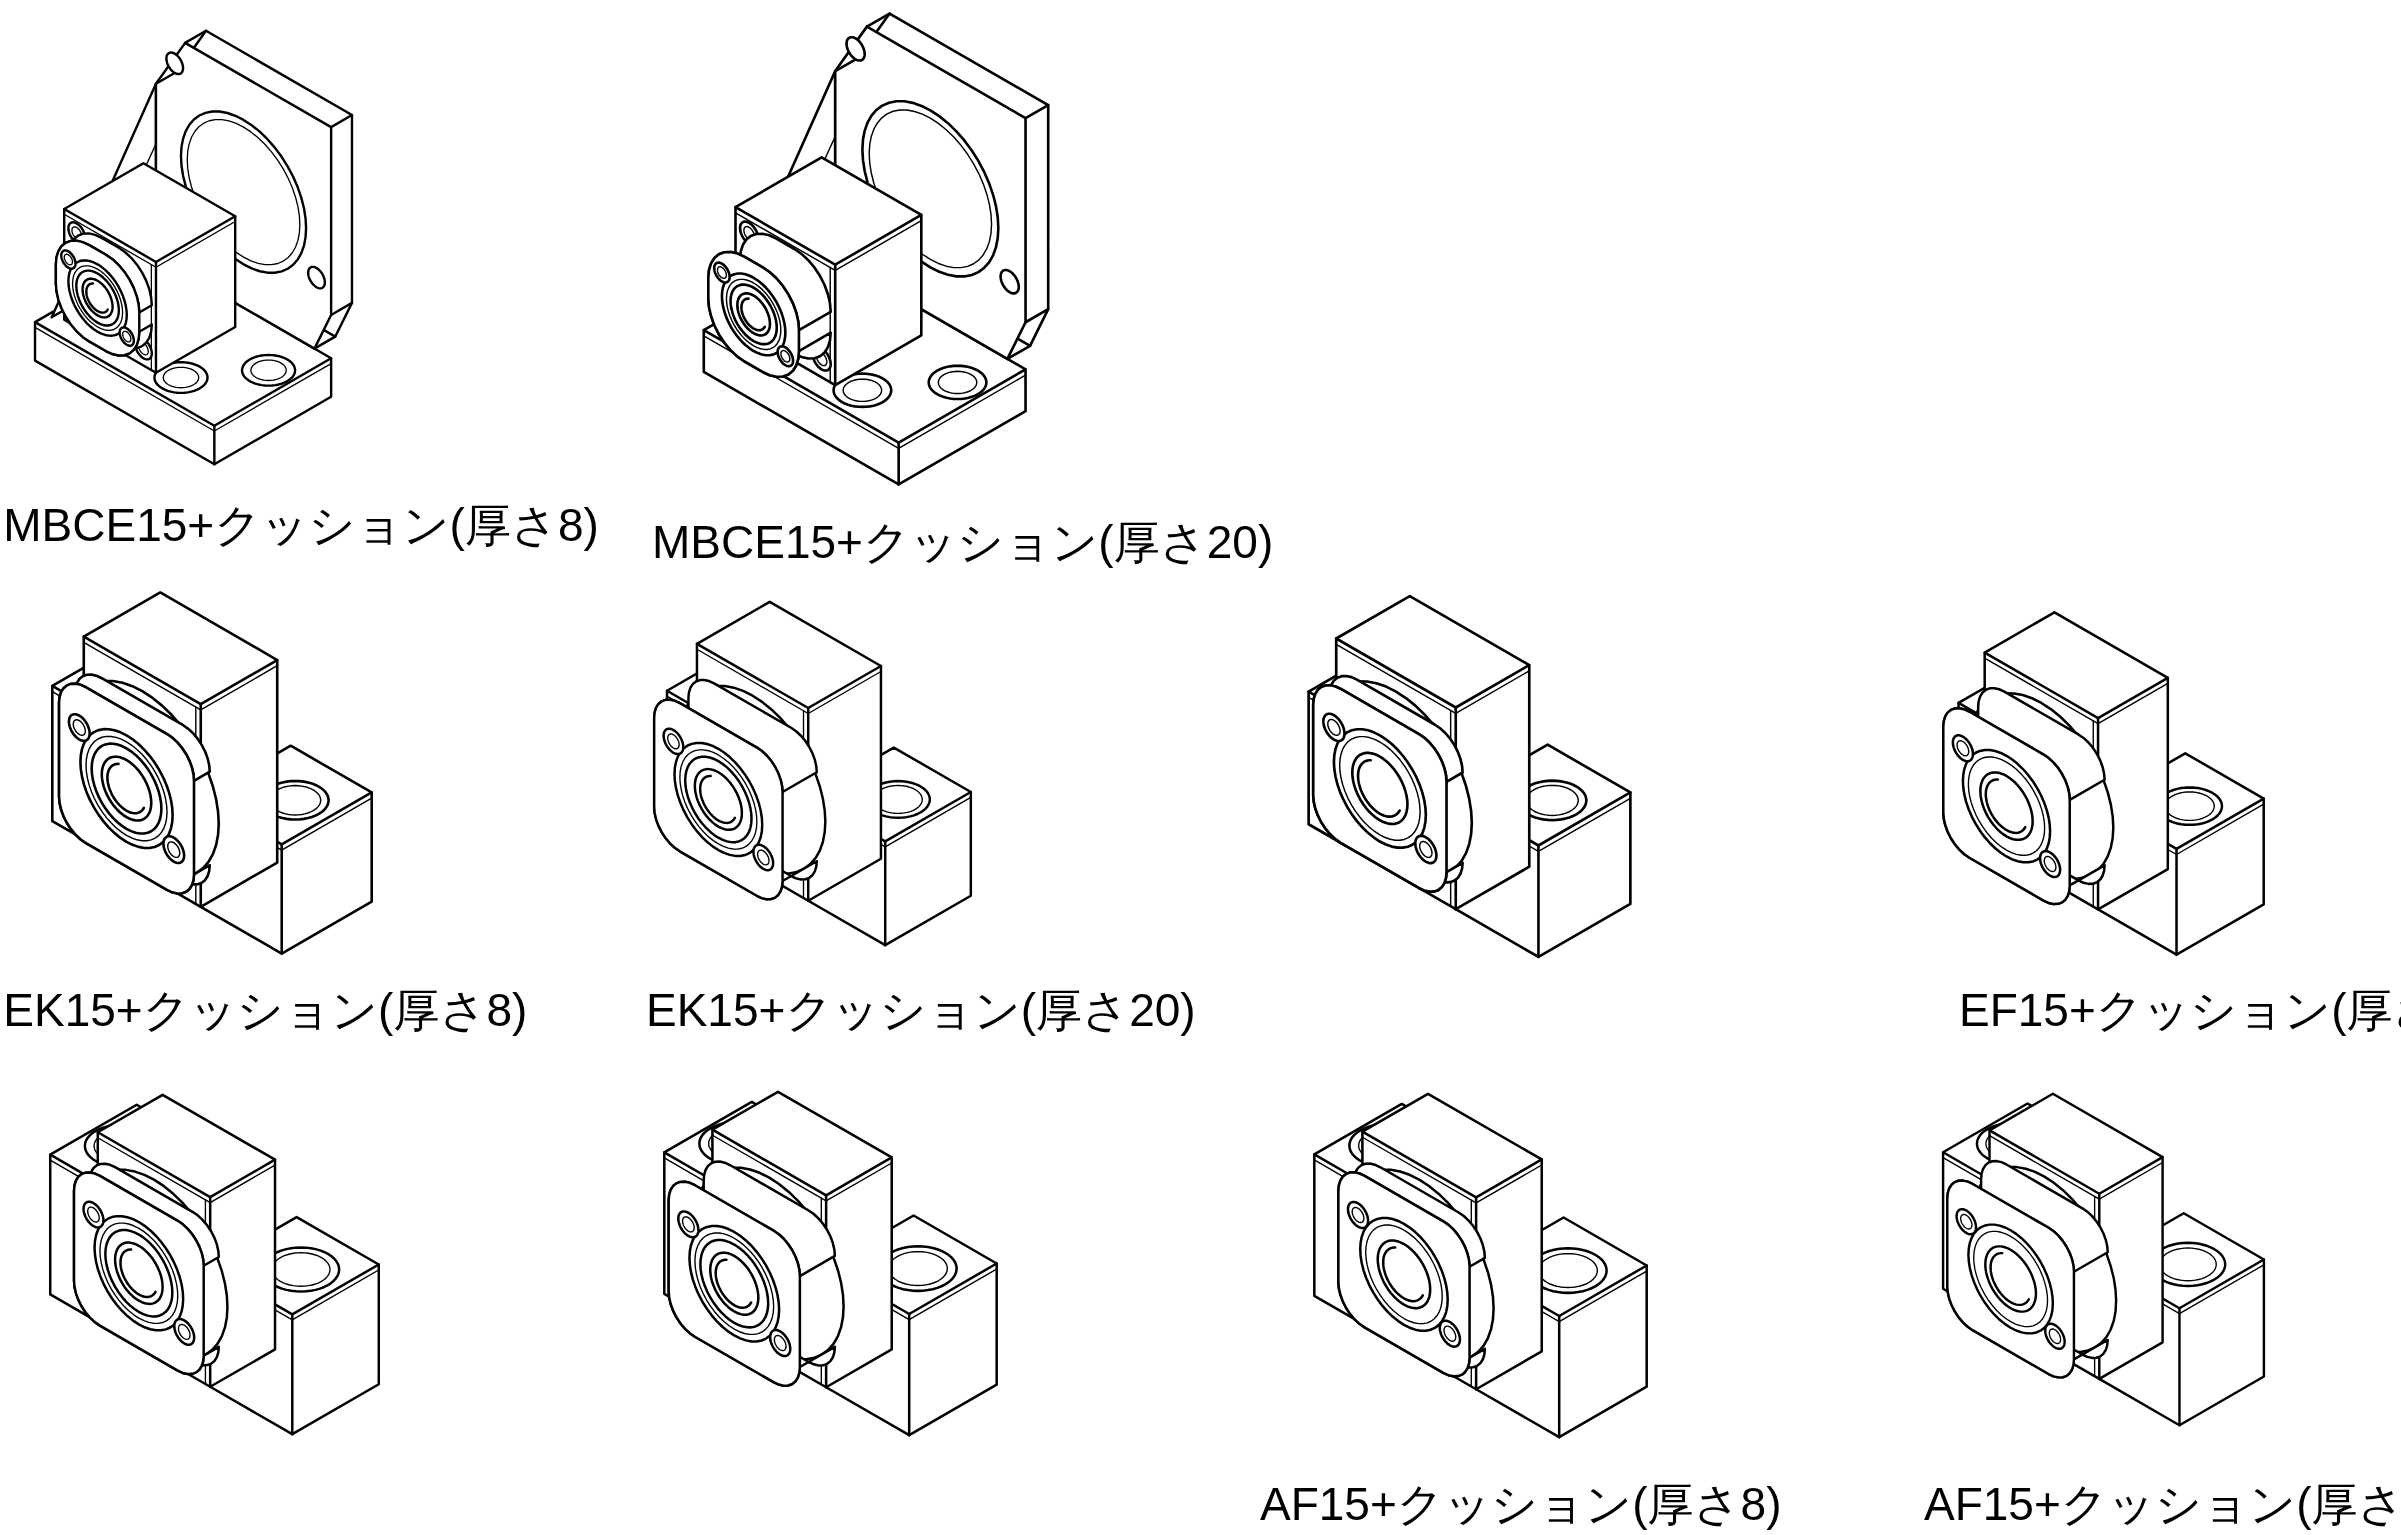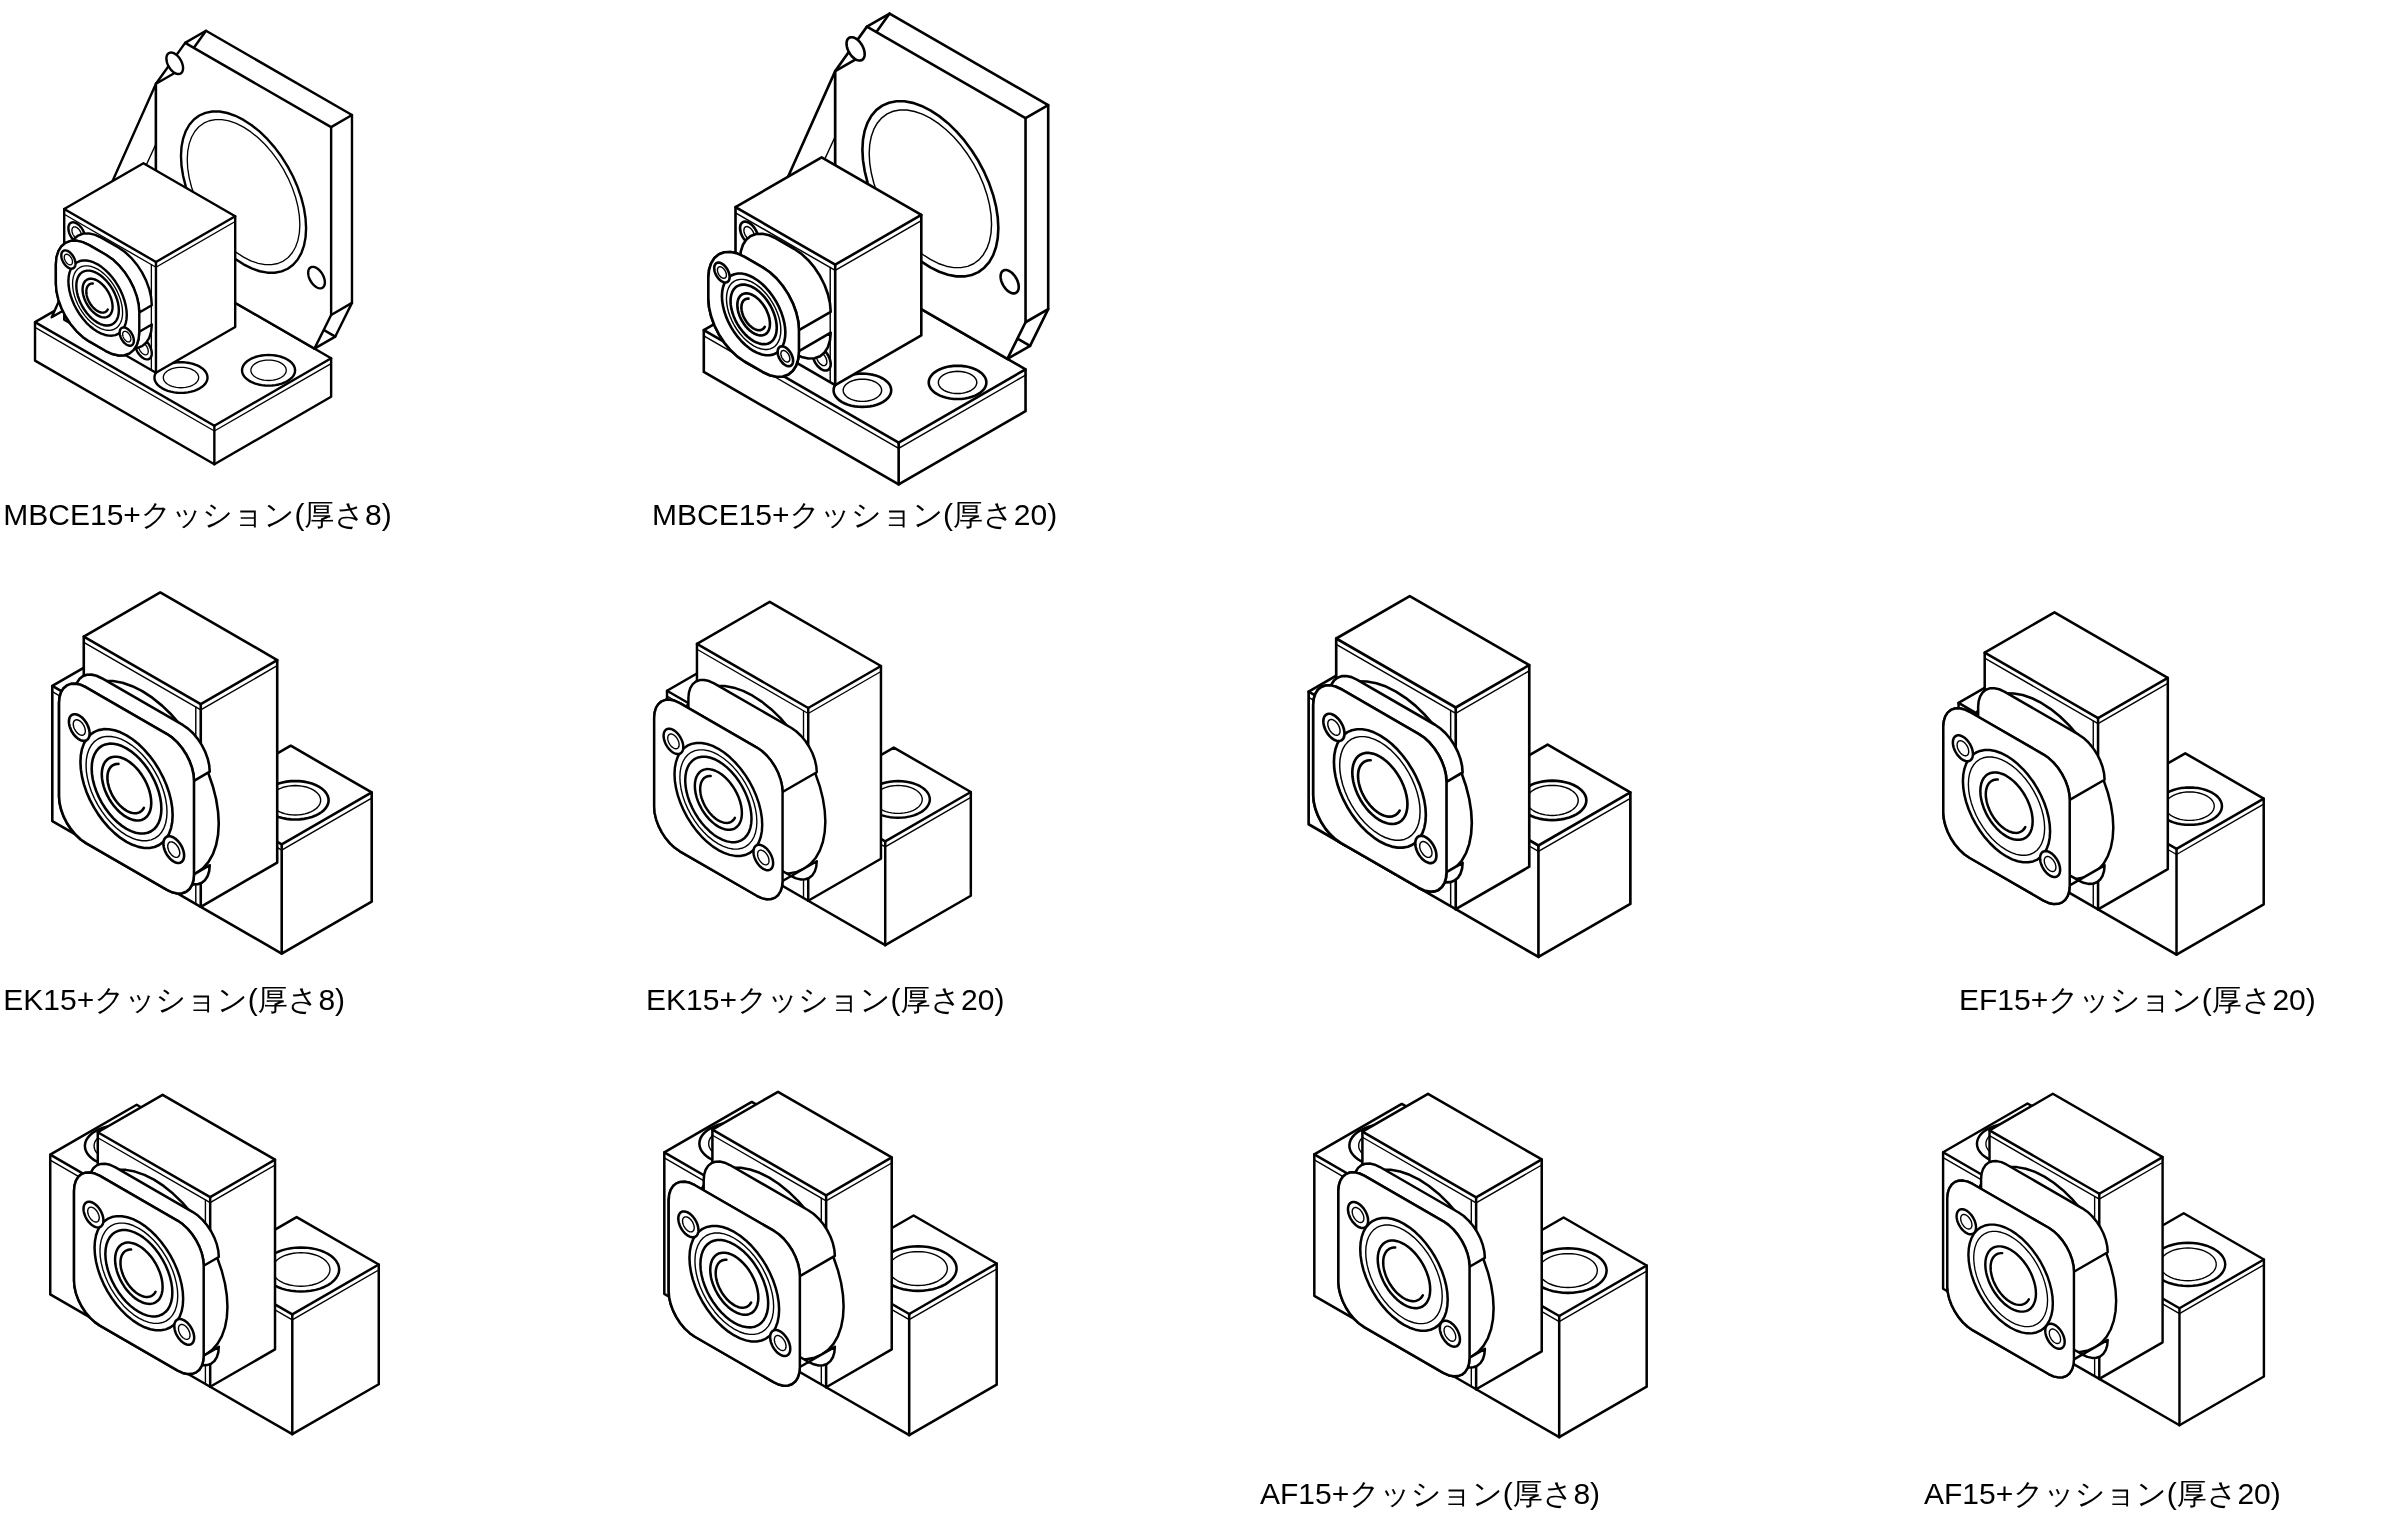--- a/index.html
+++ b/index.html
@@ -1,34 +1,34 @@
 <!DOCTYPE html>
 <html style="font-size:13px"><head>
 <meta charset="utf-8">
 <style>
   html,body{margin:0;padding:0;background:#ffffff;}
   #canvas{position:relative;width:2401px;height:1535px;background:#ffffff;
           font-family:"Liberation Sans","DejaVu Sans",sans-serif;overflow:hidden;}
   .fig{position:absolute;}
   .fig svg{width:100%;height:100%;display:block;}
-  .cap{position:absolute;font-size:30px;color:#000;white-space:nowrap;text-align:center;}
+  .cap{position:absolute;font-size:46px;color:#000;white-space:nowrap;text-align:center;}
 
   #fig-mbce15-c8{left:29px;top:6.6px;width:329px;height:481px}
   #fig-mbce15-c20{left:695px;top:6.6px;width:362px;height:484px}
   #fig-ek15-c8{left:35px;top:586px;width:354px;height:374px}
   #fig-ek15-c20{left:648px;top:576px;width:329px;height:395px}
   #fig-ef15-c8{left:1302px;top:588px;width:335px;height:377px}
   #fig-ef15-c20{left:1937px;top:590px;width:333px;height:387px}
   #fig-ak15-c8{left:44px;top:1069px;width:341px;height:391px}
   #fig-ak15-c20{left:658px;top:1063px;width:345px;height:401px}
   #fig-af15-c8{left:1308px;top:1069px;width:345px;height:393px}
   #fig-af15-c20{left:1937px;top:1063px;width:333px;height:393px}
 
   #cap-mbce15-c8{left:3.3px;top:495px}
-  #cap-mbce15-c20{left:652px;top:495px}
+  #cap-mbce15-c20{left:652px;top:512px}
   #cap-ek15-c8{left:3.3px;top:980px}
   #cap-ek15-c20{left:646px;top:980px}
   #cap-ef15-c8{left:1260px;top:980px}
   #cap-ef15-c20{left:1959px;top:980px}
   #cap-ak15-c8{left:3.3px;top:1474px}
   #cap-ak15-c20{left:645px;top:1474px}
   #cap-af15-c8{left:1260px;top:1474px}
   #cap-af15-c20{left:1924px;top:1474px}
 </style>
 </head>

